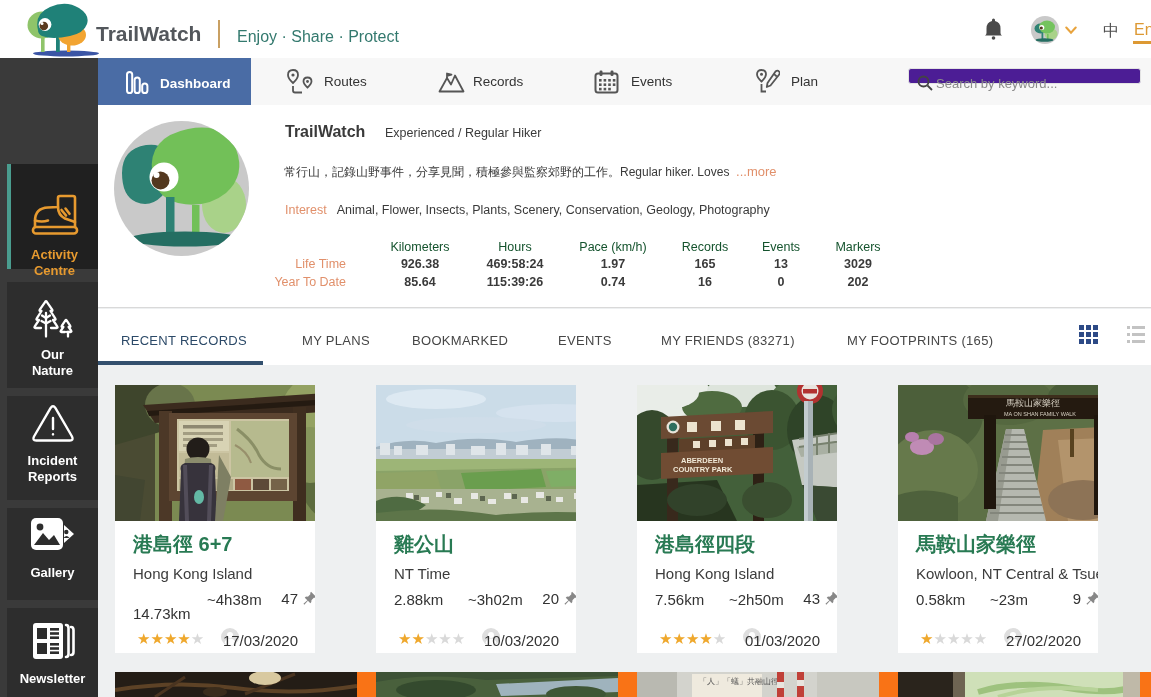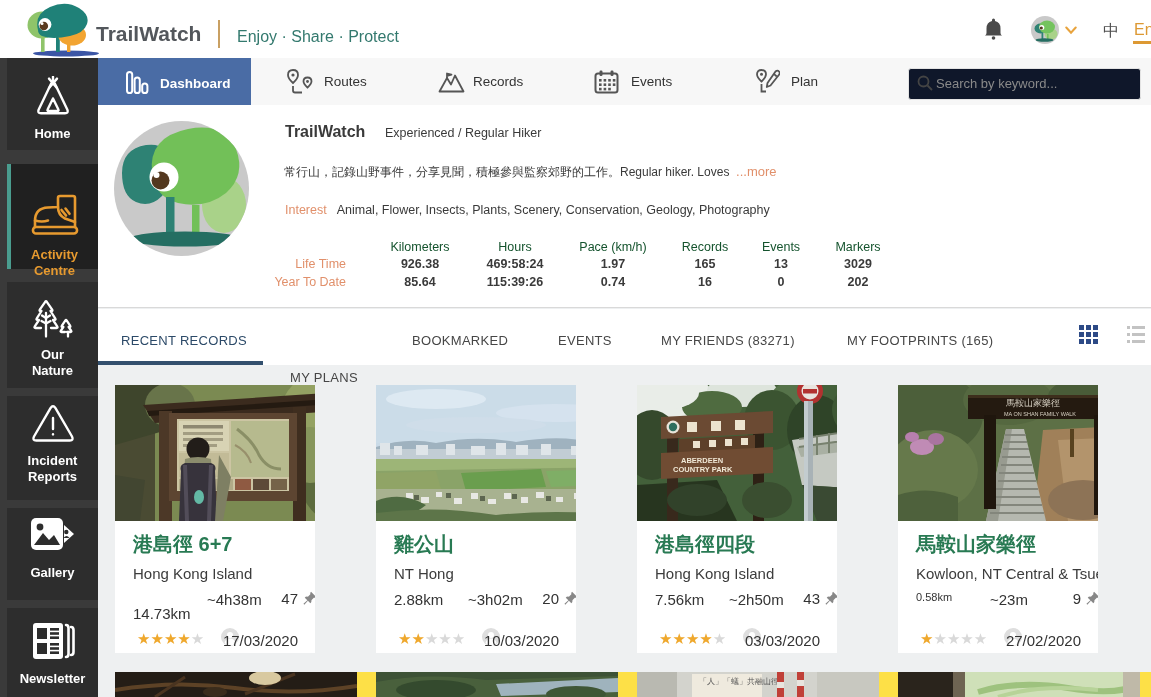--- a/index.html
+++ b/index.html
@@ -22,21 +22,21 @@
 .sitem .lbl { font-weight:bold; font-size:13px; line-height:15px; color:#fff; }
 .sitem.active { background:#202020; border-left:4px solid #4a9d8f; }
 .sitem.active .lbl { color:#e79a2f; }
 .sicon { display:block; margin:0 auto; }
 
 
 #nav { position:absolute; left:98px; top:58px; width:1053px; height:47px; background:#f7f7f7;padding-left:41px; }
 #tab-dash { position:absolute; left:0; top:0; width:153px; height:47px; background:#4a6ca5; }
 .navlbl { position:absolute; font-size:13.5px; font-weight:bold; color:#fff; top:18px; }
 .navitem { position:absolute; top:0; height:47px; font-size:13.5px; color:#333; }
-#search { position:absolute; left:810px; top:10px; width:233px; height:32px; background:#0f172a; border:1px solid #e3e3e3; border-radius:3px; }
+#search { position:absolute; left:810px; top:10px; width:233px; height:16px; background:#4c1d95; border:1px solid #e3e3e3; border-radius:3px; }
 #search .ph { position:absolute; left:27px; top:7px; font-size:13px; color:#8a8a8a; }
 
 
 #profile { position:absolute; left:98px; top:105px; width:1053px; height:203px; background:#fff; border-bottom:1px solid #d9d9d9; }
 #pname { position:absolute; left:285px; top:123px; font-size:16px; font-weight:bold; color:#3a3a3a; }
 #plevel { position:absolute; left:385px; top:126px; font-size:12.5px; color:#3a3a3a; }
 #pbio  { position:absolute; left:284px; top:164px; font-size:12px; color:#3a3a3a; }
 #pbio .more { color:#e1906b; font-size:13px; }
 #pinterest { position:absolute; left:285px; top:203px; font-size:12.5px; }
 #pinterest .k { color:#e1906b; }
@@ -50,21 +50,21 @@
 #tabbar { position:absolute; left:98px; top:309px; width:1053px; height:56px; background:#fff; }
 .tab { position:absolute; top:24px; font-size:13px; color:#464646; letter-spacing:0.3px; }
 .tab.active { color:#2c4a68; }
 #tab-underline { position:absolute; left:0; top:52px; width:165px; height:4px; background:#33506e; }
 
 
 .card { position:absolute; top:385px; width:200px; height:268px; background:#fff; overflow:hidden; }
 .card .photo { position:absolute; left:0; top:0; width:242px; height:136px; overflow:hidden; }
 .card .title { position:absolute; left:18px; top:146px; font-size:20px; font-weight:bold; color:#287a53; white-space:nowrap; }
 .ct { position:absolute; left:18px; white-space:nowrap; }
-.card2 { position:absolute; top:672px; width:264px; height:25px; background:#fde047; overflow:hidden; }
+.card2 { position:absolute; top:672px; width:264px; height:25px; background:#f97316; overflow:hidden; }
 </style>
 </head>
 <body>
 <div id="page">
 
   <div id="header">
     <svg style="position:absolute; left:26px; top:2px;" width="78" height="56" viewBox="0 0 78 56">
       <ellipse cx="40" cy="51.5" rx="33" ry="3" fill="#3b55a5"></ellipse>
       <rect x="15" y="30" width="3.6" height="20" fill="#8fc46a"></rect>
       <rect x="30" y="32" width="3.8" height="18" fill="#1f8178"></rect>
@@ -101,30 +101,20 @@
     </svg>
     <svg style="position:absolute; left:1065px; top:26px;" width="12" height="9" viewBox="0 0 14 10" fill="none" stroke="#e8a33d" stroke-width="2.4" stroke-linecap="round">
       <path d="M1.5 1.5 L7 7.5 L12.5 1.5"></path>
     </svg>
     <div id="lang-zh">中</div>
     <div id="lang-en">En</div>
     <div id="lang-underline"></div>
   </div>
 
   <div id="sidebar">
-    <div class="sitem" style="top:0; height:92px;">
-      <svg class="sicon" style="margin-top:18px;" width="40" height="42" viewBox="0 0 40 42" fill="none" stroke="#fff" stroke-width="2.4" stroke-linecap="round" stroke-linejoin="round">
-        <path d="M18.2 7.5 L5.6 33.8 Q4.2 37.2 8 37.2 L32 37.2 Q35.8 37.2 34.4 33.8 L21.8 7.5"></path>
-        <path d="M16 2.6 L24 12"></path>
-          <path d="M24 2.6 L16 12"></path>
-        <path d="M20 0.8 L20 5.4"></path>
-        <path d="M20 22.5 L14.6 33.6 Q14 35 15.6 35 L24.4 35 Q26 35 25.4 33.6 L20 22.5"></path>
-      </svg>
-      <div class="lbl" style="margin-top:8px;">Home</div>
-    </div>
     <div class="sitem active" style="top:106px; height:105px;">
       <svg class="sicon" style="margin-top:30px;" width="48" height="42" viewBox="0 0 48 42" fill="none" stroke="#e79a2f" stroke-width="2.6" stroke-linecap="round" stroke-linejoin="round">
         <path d="M4 33 L4 27 Q4 14 17 13.5 L27 13 L27 4 Q27 2 29 2 L42 2 Q44 2 44 4 L44 33"></path>
         <path d="M27 13 Q27 21 34 24.5 L44 28"></path>
         <path d="M4 26.5 Q11 28.5 17 26.5"></path>
         <path d="M30.5 16 L35 21.5"></path>
           <path d="M34.5 14.5 L38.5 19.8"></path>
         <rect x="2" y="33" width="44" height="6.5" rx="3"></rect>
       </svg>
       <div class="lbl" style="margin-top:11px; line-height:16px;">Activity<br>Centre</div>
@@ -276,21 +266,21 @@
   <div class="statcell statval" style="left:813px; top:257px; width:90px;">3029</div>
   <div class="statcell statval" style="left:365px; top:275px; width:110px;">85.64</div>
   <div class="statcell statval" style="left:465px; top:275px; width:100px;">115:39:26</div>
   <div class="statcell statval" style="left:563px; top:275px; width:100px;">0.74</div>
   <div class="statcell statval" style="left:660px; top:275px; width:90px;">16</div>
   <div class="statcell statval" style="left:741px; top:275px; width:80px;">0</div>
   <div class="statcell statval" style="left:813px; top:275px; width:90px;">202</div>
 
   <div id="tabbar">
     <div class="tab active" style="left:23px;">RECENT RECORDS</div>
-    <div class="tab" style="left:192px;margin-top:37px;">MY PLANS</div>
+    <div class="tab" style="left:204px;">MY PLANS</div>
     <div class="tab" style="left:314px;">BOOKMARKED</div>
     <div class="tab" style="left:460px;">EVENTS</div>
     <div class="tab" style="left:563px;">MY FRIENDS (83271)</div>
     <div class="tab" style="left:749px;">MY FOOTPRINTS (165)</div>
     <div id="tab-underline"></div>
     <svg style="position:absolute; left:981px; top:16px;" width="19" height="19" viewBox="0 0 19 19" fill="#2d4a86">
       <rect x="0" y="0" width="5" height="5"></rect>
         <rect x="7" y="0" width="5" height="5"></rect>
         <rect x="14" y="0" width="5" height="5"></rect>
       <rect x="0" y="7" width="5" height="5"></rect>
@@ -410,21 +400,21 @@
           <rect x="104" y="111" width="5" height="5"></rect>
           <rect x="136" y="109" width="5" height="5"></rect>
           <rect x="170" y="111" width="5" height="5"></rect>
           <rect x="205" y="109" width="5" height="5"></rect>
       </g>
       <path d="M0 116 Q25 106 50 120 Q30 136 0 136 Z" fill="#4f6b42"></path>
       <path d="M0 128 Q60 120 120 130 Q180 124 242 130 L242 136 L0 136 Z" fill="#5d7549"></path>
       <path d="M200 120 Q225 112 242 122 L242 136 L205 136 Z" fill="#557044"></path>
     </svg>
     <div class="title">雞公山</div>
-    <div class="ct" style="top:180px; font-size:15px; color:#3c3c3c;">NT Hong</div>
+    <div class="ct" style="top:180px; font-size:15px; color:#3c3c3c;">NT Time</div>
     <div class="ct" style="top:206px; font-size:15px; color:#333;">2.88km</div>
     <div class="ct" style="left:92px; top:206px; font-size:15px; color:#333;">~3h02m</div>
     <svg class="abs" style="left:188px; top:206px;" width="14" height="15" viewBox="0 0 16 17" fill="#878787">
       <path d="M9.2 0.8 L15.2 6.8 Q14 8 12.4 7.6 L9.6 10.4 Q10 13 8.4 14 L5.6 11 L1.5 15.5 L0.5 14.5 L5 10.4 L2 7.6 Q3 6 5.6 6.4 L8.4 3.6 Q8 2 9.2 0.8 Z"></path>
     </svg>
     <div class="ct" style="left:auto; right:17px; top:205px; font-size:15px; color:#333;">20</div>
     <div class="ct" style="left:22px; top:245px; font-size:15px; letter-spacing:0px;"><span style="color:#efa82d;">★★</span><span style="color:#d9d9d9;">★★★</span></div>
     <svg class="abs" style="left:106px; top:243px;" width="18" height="18" viewBox="0 0 18 18">
       <circle cx="9" cy="9" r="9" fill="#dedede"></circle>
       <circle cx="9" cy="7" r="3" fill="#fff"></circle>
@@ -488,21 +478,21 @@
     <svg class="abs" style="left:188px; top:206px;" width="14" height="15" viewBox="0 0 16 17" fill="#878787">
       <path d="M9.2 0.8 L15.2 6.8 Q14 8 12.4 7.6 L9.6 10.4 Q10 13 8.4 14 L5.6 11 L1.5 15.5 L0.5 14.5 L5 10.4 L2 7.6 Q3 6 5.6 6.4 L8.4 3.6 Q8 2 9.2 0.8 Z"></path>
     </svg>
     <div class="ct" style="left:auto; right:17px; top:205px; font-size:15px; color:#333;">43</div>
     <div class="ct" style="left:22px; top:245px; font-size:15px; letter-spacing:0px;"><span style="color:#efa82d;">★★★★</span><span style="color:#d9d9d9;">★</span></div>
     <svg class="abs" style="left:106px; top:243px;" width="18" height="18" viewBox="0 0 18 18">
       <circle cx="9" cy="9" r="9" fill="#dedede"></circle>
       <circle cx="9" cy="7" r="3" fill="#fff"></circle>
       <path d="M3.5 15 Q4.5 10.5 9 10.5 Q13.5 10.5 14.5 15 Q12 17.5 9 17.5 Q6 17.5 3.5 15 Z" fill="#fff"></path>
     </svg>
-    <div class="ct" style="left:auto; right:17px; top:247px; font-size:15px; color:#333;">03/03/2020</div>
+    <div class="ct" style="left:auto; right:17px; top:247px; font-size:15px; color:#333;">01/03/2020</div>
   </div>
 
   <div class="card" style="left:898px;">
     <svg class="photo" width="242" height="136" viewBox="0 0 242 136">
       <rect width="242" height="136" fill="#5d7046"></rect>
       <ellipse cx="35" cy="30" rx="50" ry="40" fill="#4c5f3a"></ellipse>
       <ellipse cx="110" cy="15" rx="45" ry="25" fill="#556840"></ellipse>
       <ellipse cx="200" cy="12" rx="50" ry="22" fill="#495c38"></ellipse>
       <ellipse cx="35" cy="85" rx="45" ry="40" fill="#66794b"></ellipse>
       <path d="M145 45 L242 40 L242 136 L135 136 Z" fill="#a08059"></path>
@@ -524,21 +514,21 @@
       <rect x="196" y="30" width="12" height="100" fill="#1f160d"></rect>
       <g fill="#d8d2c4" font-family="Liberation Sans, sans-serif">
         <text x="108" y="21" font-size="9">馬鞍山家樂徑</text>
         <text x="106" y="31" font-size="5.5">MA ON SHAN FAMILY WALK</text>
       </g>
       <rect x="172" y="44" width="4" height="28" fill="#58421f"></rect>
       <path d="M0 110 Q30 100 60 112 L60 136 L0 136 Z" fill="#4e613c"></path>
     </svg>
     <div class="title">馬鞍山家樂徑</div>
     <div class="ct" style="top:180px; font-size:15px; color:#3c3c3c;">Kowloon, NT Central &amp; Tsuen West</div>
-    <div class="ct" style="top:206px; font-size:11px; color:#333;">0.58km</div>
+    <div class="ct" style="top:206px; font-size:15px; color:#333;">0.58km</div>
     <div class="ct" style="left:92px; top:206px; font-size:15px; color:#333;">~23m</div>
     <svg class="abs" style="left:188px; top:206px;" width="14" height="15" viewBox="0 0 16 17" fill="#878787">
       <path d="M9.2 0.8 L15.2 6.8 Q14 8 12.4 7.6 L9.6 10.4 Q10 13 8.4 14 L5.6 11 L1.5 15.5 L0.5 14.5 L5 10.4 L2 7.6 Q3 6 5.6 6.4 L8.4 3.6 Q8 2 9.2 0.8 Z"></path>
     </svg>
     <div class="ct" style="left:auto; right:17px; top:205px; font-size:15px; color:#333;">9</div>
     <div class="ct" style="left:22px; top:245px; font-size:15px; letter-spacing:0px;"><span style="color:#efa82d;">★</span><span style="color:#d9d9d9;">★★★★</span></div>
     <svg class="abs" style="left:106px; top:243px;" width="18" height="18" viewBox="0 0 18 18">
       <circle cx="9" cy="9" r="9" fill="#dedede"></circle>
       <circle cx="9" cy="7" r="3" fill="#fff"></circle>
       <path d="M3.5 15 Q4.5 10.5 9 10.5 Q13.5 10.5 14.5 15 Q12 17.5 9 17.5 Q6 17.5 3.5 15 Z" fill="#fff"></path>

